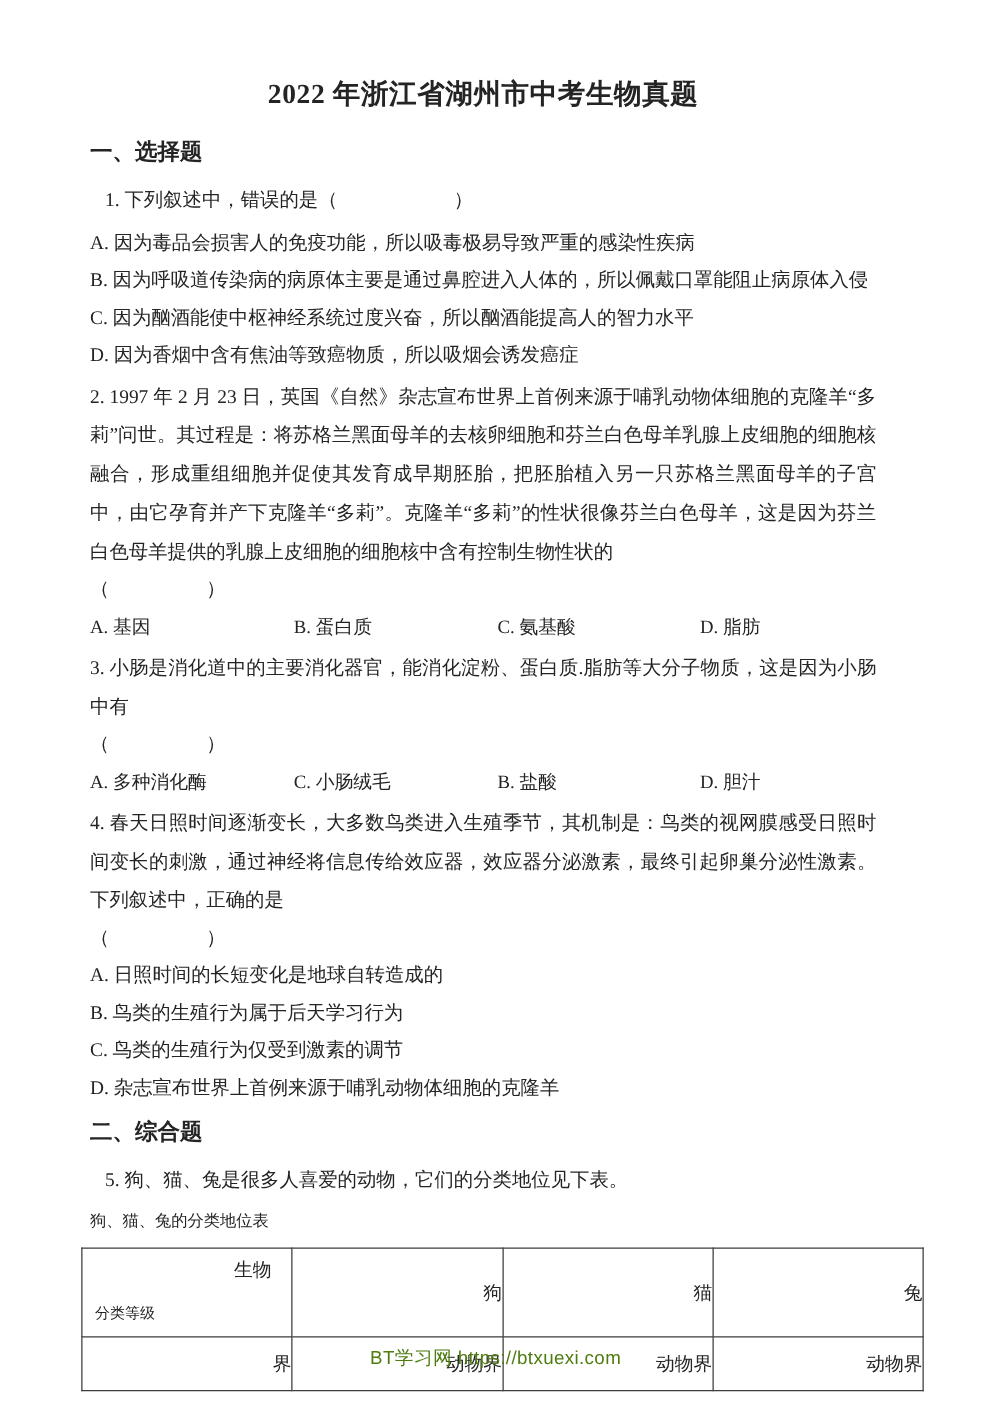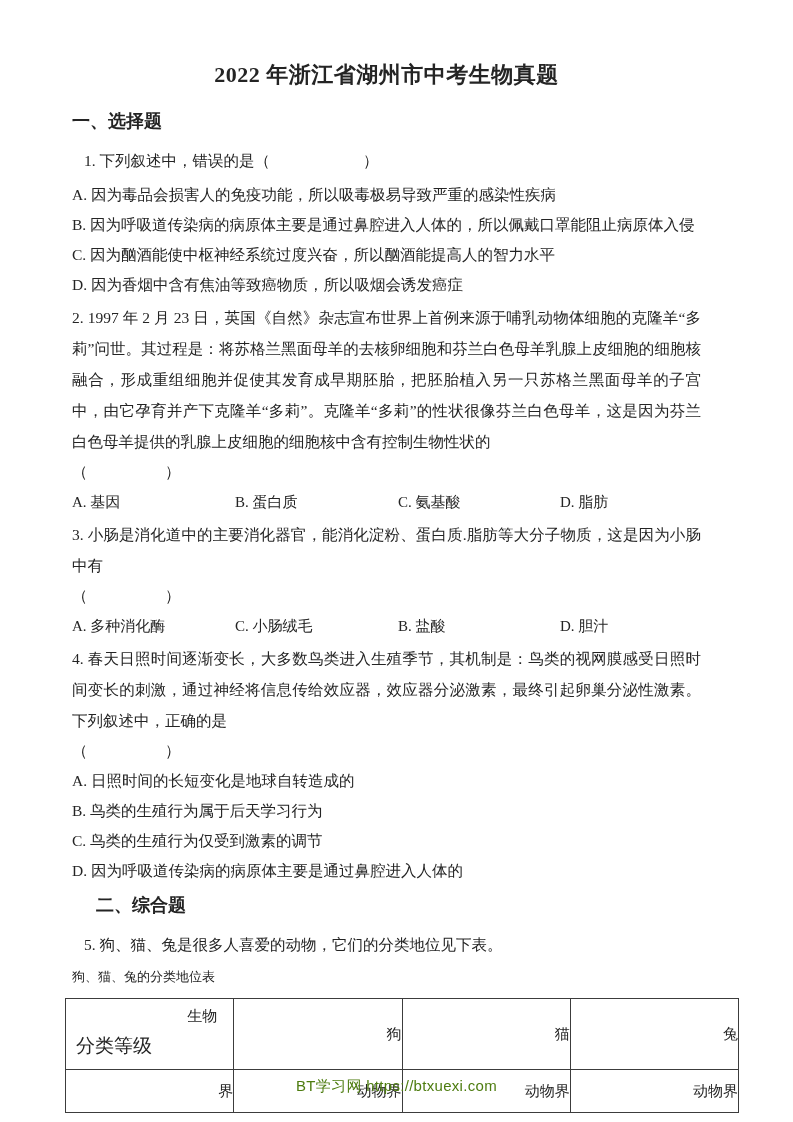--- a/index.html
+++ b/index.html
@@ -67,21 +67,21 @@
   }
   table.class-table td {
     border: 1px solid #3c3c3c;
     font-size: 15px;
     text-align: right;
     vertical-align: middle;
     padding: 0;
   }
   .corner-cell { position: relative; height: 70px; }
   .corner-top    { position: absolute; top: 8px;  right: 16px; font-size: 15px; }
-  .corner-bottom { position: absolute; bottom: 10px; left: 10px; font-size: 19px; font-family: Liberation Serif, serif; }
+  .corner-bottom { position: absolute; bottom: 10px; left: 10px; font-size: 12px; font-family: Liberation Serif, serif; }
   tr.head-row td { height: 70px; }
   tr.data-row td { height: 42px; }
   .footer {
     position: absolute;
     left: 0; right: 0;
     bottom: 26px;
     text-align: center;
     font-family: "Liberation Sans", "DejaVu Sans", sans-serif;
     font-size: 15px;
     color: #4d7c0f;
@@ -126,24 +126,24 @@
       <span>D.  胆汁</span>
     </div>
   </div>
 
   <div class="q-block">
     <p class="para">4. 春天日照时间逐渐变长，大多数鸟类进入生殖季节，其机制是：鸟类的视网膜感受日照时间变长的刺激，通过神经将信息传给效应器，效应器分泌激素，最终引起卵巢分泌性激素。下列叙述中，正确的是</p>
     <div class="bracket-line">（　　　　　）</div>
     <div class="option-line">A.  日照时间的长短变化是地球自转造成的</div>
     <div class="option-line">B.  鸟类的生殖行为属于后天学习行为</div>
     <div class="option-line">C.  鸟类的生殖行为仅受到激素的调节</div>
-    <div class="option-line">D.  因为呼吸道传染病的病原体主要是通过鼻腔进入人体的</div>
+    <div class="option-line">D.  杂志宣布世界上首例来源于哺乳动物体细胞的克隆羊</div>
   </div>
 
-  <div class="section-heading" style="margin-top:6px;margin-left:24px;">二、综合题</div>
+  <div class="section-heading" style="margin-top:6px;">二、综合题</div>
 
   <div class="q-block">
     <div class="stem" style="margin-bottom:2px;">5. 狗、猫、兔是很多人喜爱的动物，它们的分类地位见下表。</div>
     <div class="table-caption">狗、猫、兔的分类地位表</div>
 
     <table class="class-table">
       <tbody>
           <tr class="head-row">
         <td class="corner-cell">
           <span class="corner-top">生物</span>

